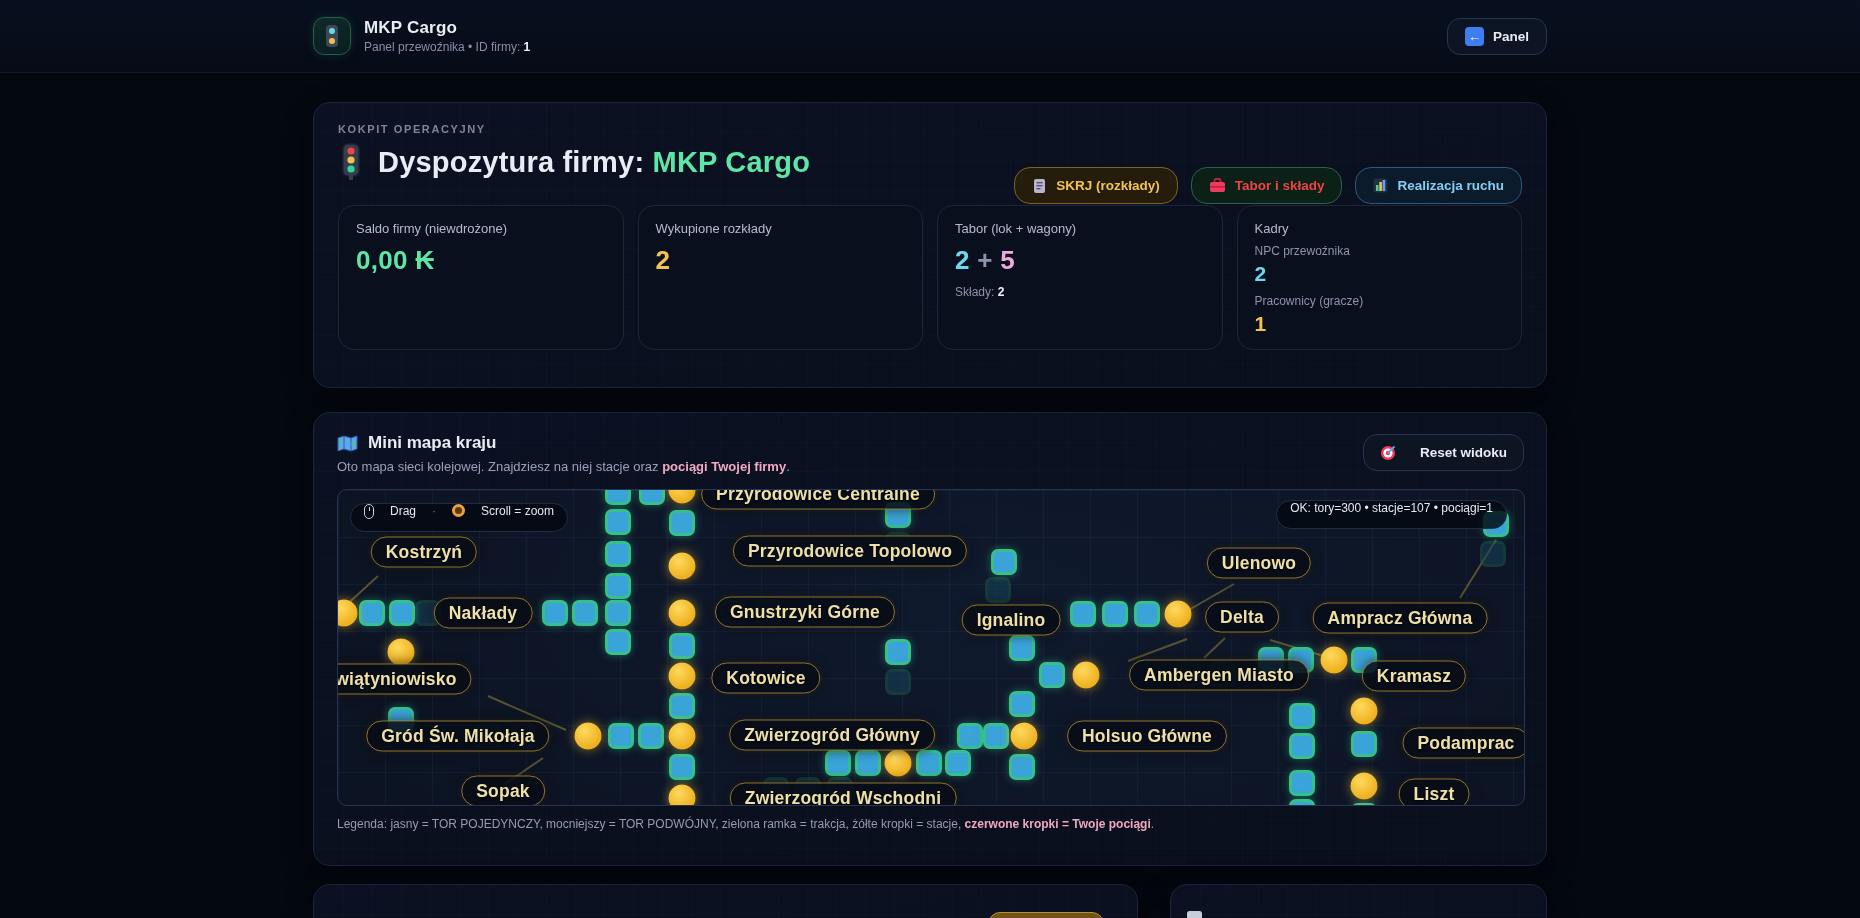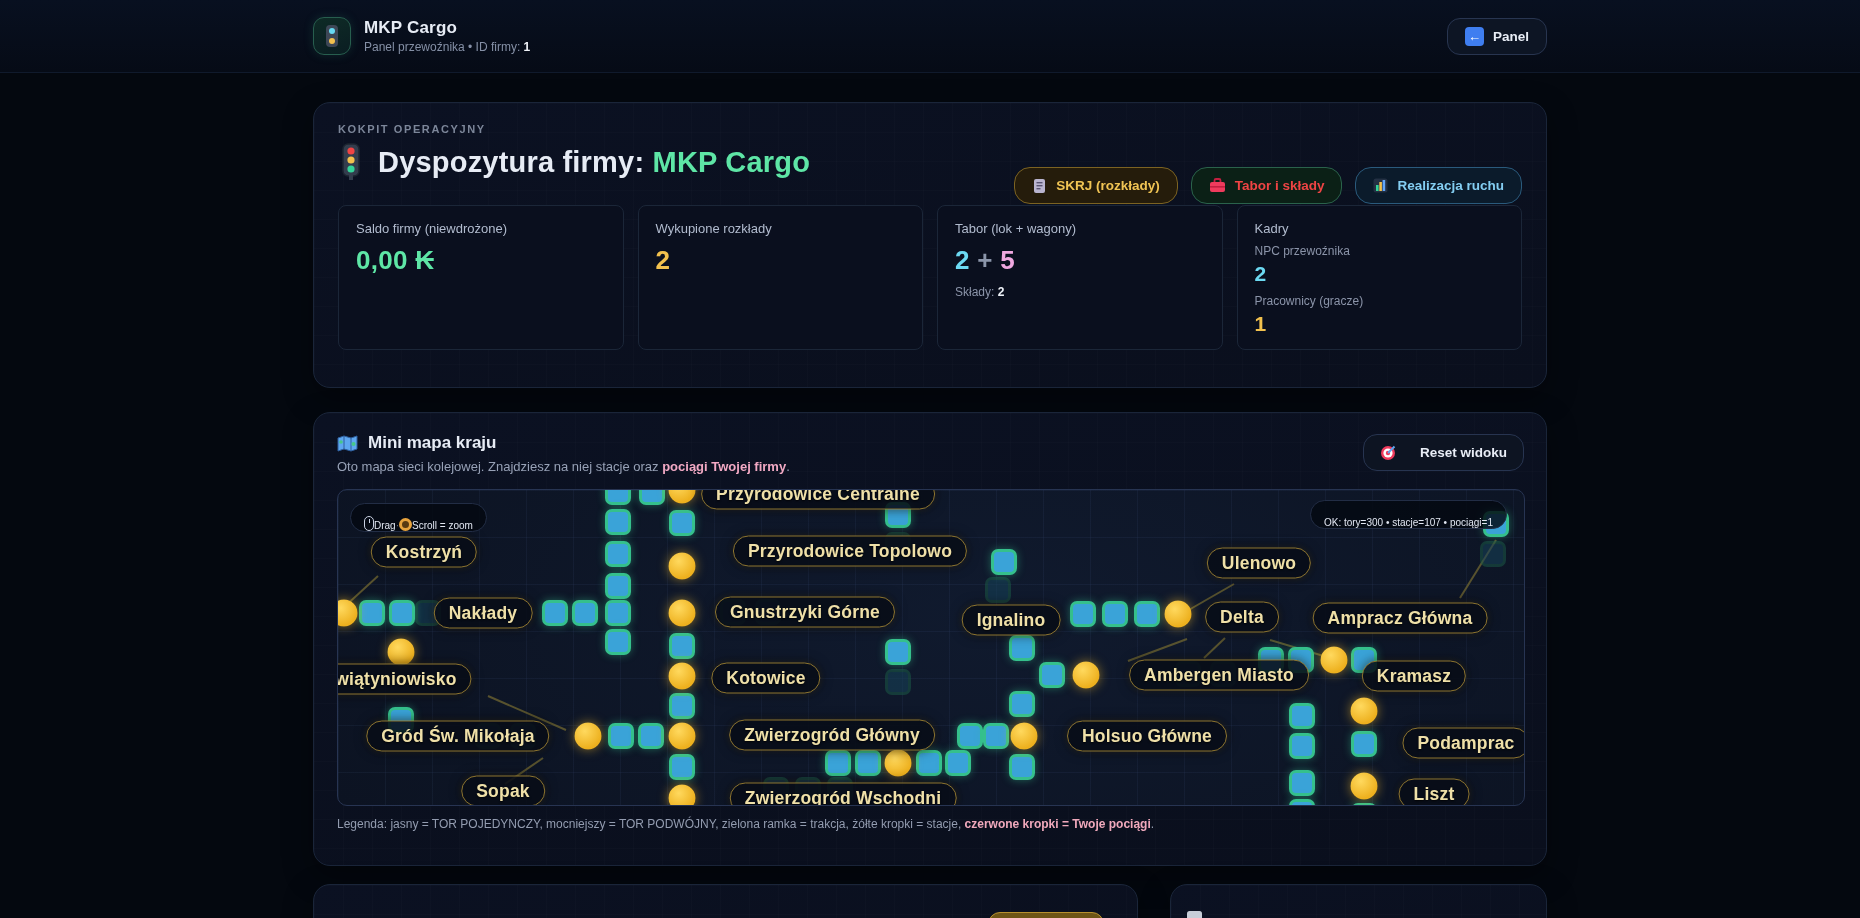--- a/index.html
+++ b/index.html
@@ -58,21 +58,21 @@
 
   .actions { position:absolute; right:24px; top:64px; display:flex; gap:13px; }
   .act-btn { display:flex; align-items:center; gap:9px; height:37px; padding:0 17px;
     border-radius:16px; font-size:13.5px; font-weight:700; cursor:pointer;justify-content:space-between; }
   .act-skrj  { background:#251c0b; border:1px solid #7c6322; color:#f0c454; }
   .act-tabor { background:#0b2016; border:1px solid #2a624b; color:#ef4444; }
   .act-real  { background:#0b1b2b; border:1px solid #2a5a7c; color:#84cef2; }
 
   .stats { display:grid; grid-template-columns:repeat(4,1fr); gap:14px; margin-top:24px; }
   .stat {
-    background:#0a0f1e; border:1px solid #1b2638; border-radius:8px;
+    background:#0a0f1e; border:1px solid #1b2638; border-radius:16px;
     height:145px; padding:15px 17px;
   }
   .stat-label { font-size:13px; color:#b2bccf; }
   .stat-value { font-size:26px; font-weight:800; margin-top:9px; letter-spacing:.3px; }
   .v-mint { color:#5ee6a6; } .v-amber { color:#f2c14e; }
   .v-cyan { color:#6cd9f2; } .v-pink { color:#f0a8e0; } .v-plus { color:#8b95aa; }
   .stat-sub { font-size:12px; color:#8b94a9; margin-top:9px; }
   .stat-sub b { color:#eef2f8; font-weight:700; }
   .kadry-sub { font-size:12px; color:#8b94a9; margin-top:8px; }
   .kadry-val { font-size:21px; font-weight:800; margin-top:4px; }
@@ -89,23 +89,23 @@
 
   .map-viewport {
     margin-top:15px; width:1188px; height:317px; position:relative; overflow:hidden;
     border:1px solid #273452; border-radius:10px; cursor:grab;
     background:
       linear-gradient(rgba(104,134,199,.075) 1px, transparent 1px),
       linear-gradient(90deg, rgba(104,134,199,.075) 1px, transparent 1px),
       radial-gradient(1100px 500px at 55% 40%, #101a2e, #0c1322 70%);
     background-size:47px 47px, 47px 47px, 100% 100%;
   }
-  .map-badge { position:absolute; z-index:30; display:flex; align-items:flex-end; gap:0;
+  .map-badge { position:absolute; z-index:30; display:flex; align-items:flex-start; gap:16px;
     height:29px; padding:0 13px; border-radius:15px; background:rgba(4,8,17,.82);
-    border:1px solid #222d45; font-size:10px; color:#e2e7f2; }
+    border:1px solid #222d45; font-size:12px; color:#e2e7f2; }
   .badge-hints { left:12px; top:13px; }
   .badge-status { right:17px; top:10px; }
   .hint-sep { color:#6c7488; }
   .mouse-ico { width:10px; height:15px; border:1.5px solid #c9d1e2; border-radius:5px; position:relative; }
   .mouse-ico::after { content:""; position:absolute; left:3.5px; top:2px; width:1.5px; height:4px; background:#c9d1e2; }
   .scroll-ico { width:13px; height:13px; border-radius:50%; border:3.5px solid #e8a33d; background:#5a3a12; }
 
   .sq, .sq-dim { position:absolute; width:26px; height:26px; border-radius:7px;
     transform:translate(-50%,-50%); z-index:10; }
   .sq { background:#3aa3d8; border:3px solid #35c08c; box-shadow:0 0 9px rgba(53,192,140,.45); }

